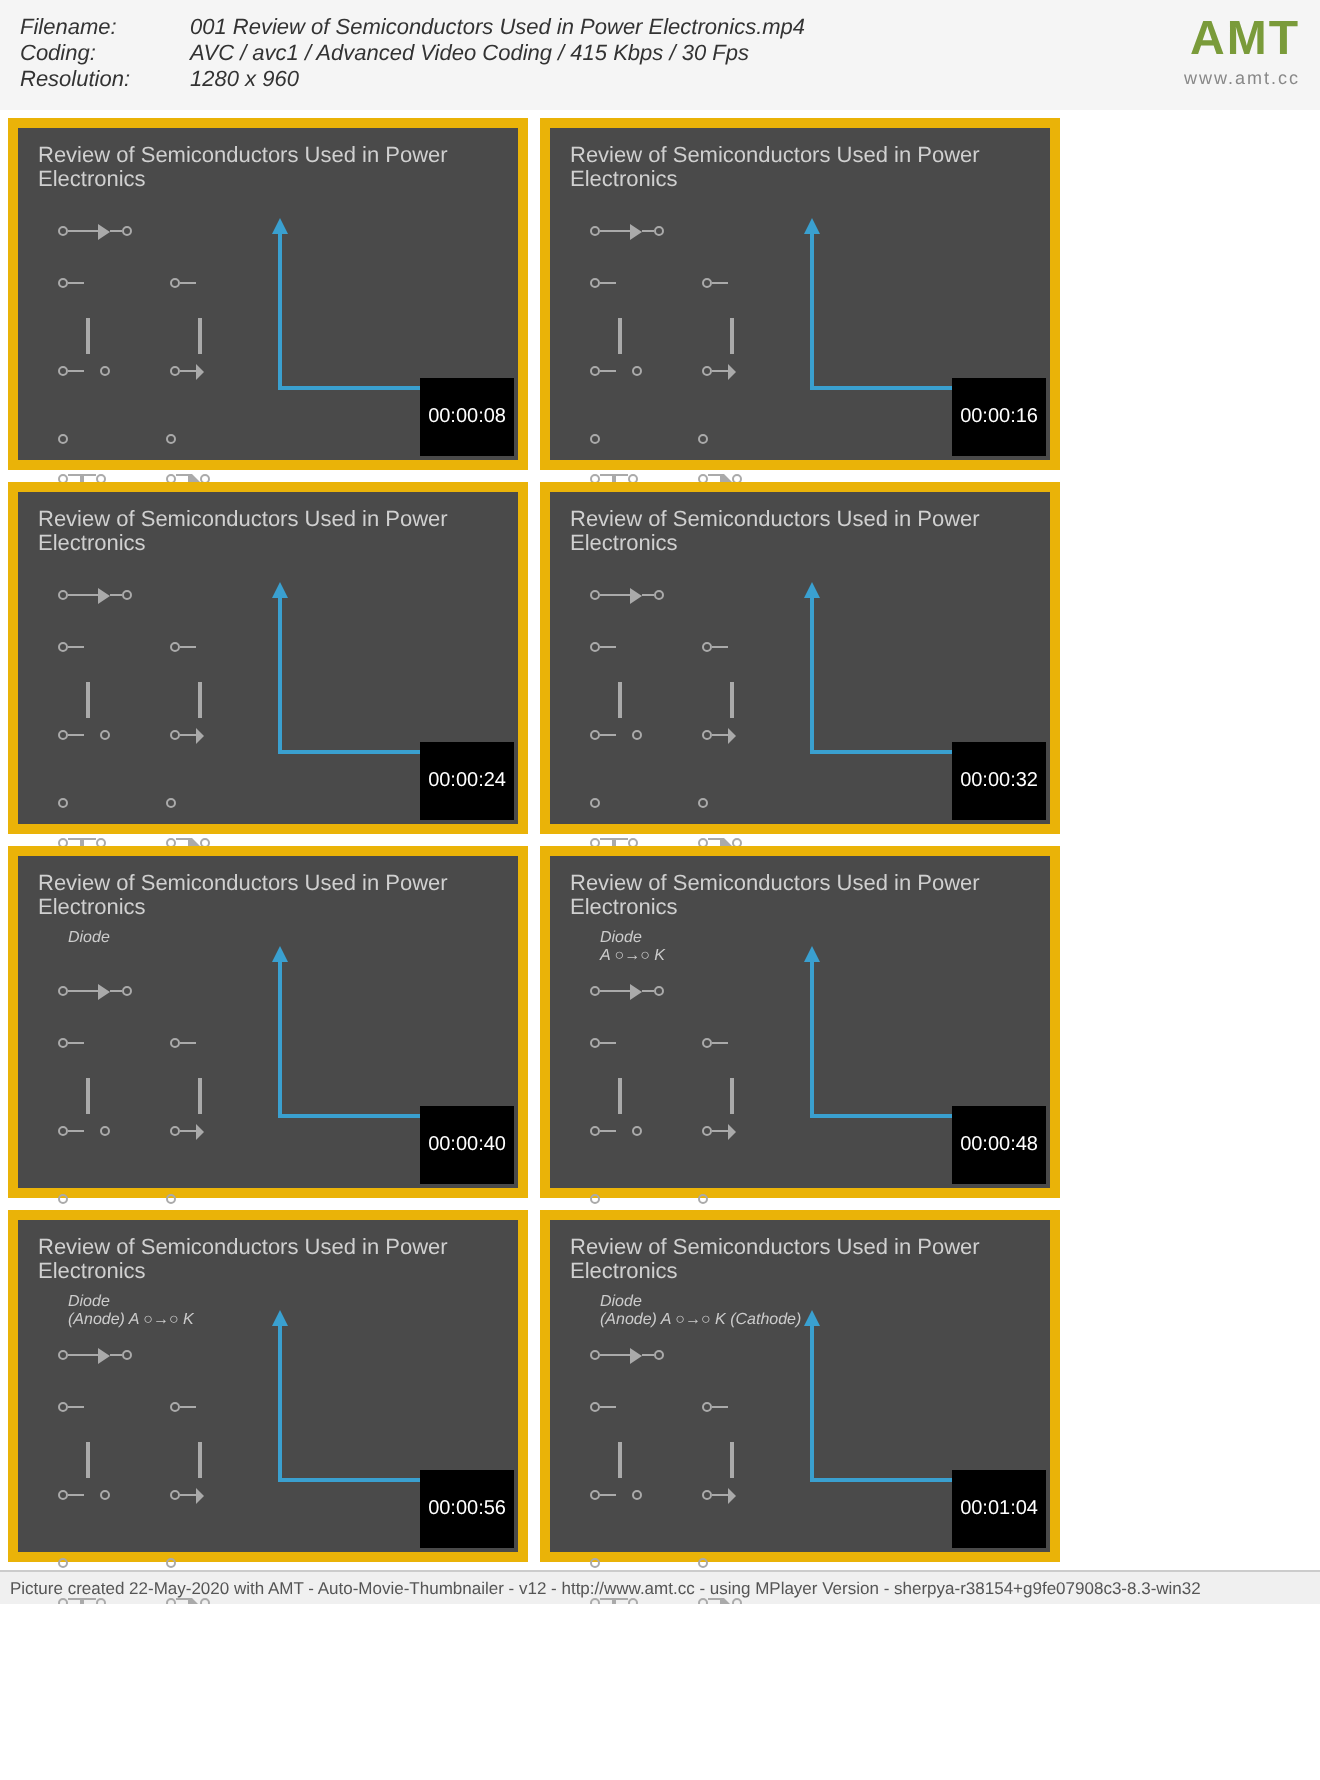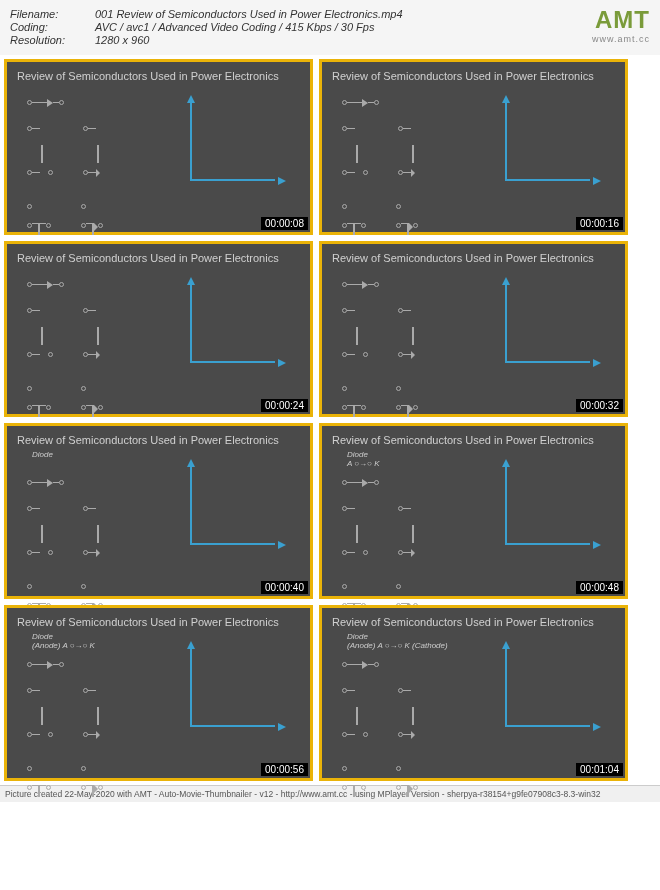--- a/index.html
+++ b/index.html
@@ -5,34 +5,34 @@
 * { margin: 0; padding: 0; box-sizing: border-box; }
 body { font-family: Arial, sans-serif; width: 660px; background: #fff; }
 .header { background: #f5f5f5; padding: 8px 10px; position: relative; font-size: 11px; }
 .header-row { display: flex; margin-bottom: 1px; font-style: italic; }
 .header-label { width: 85px; color: #333; }
 .header-value { color: #333; }
 .logo { position: absolute; right: 10px; top: 6px; text-align: right; }
 .logo-text { font-size: 24px; font-weight: bold; color: #7a9b3a; letter-spacing: 1px; }
 .logo-url { font-size: 9px; color: #888; letter-spacing: 1px; }
 .grid { display: flex; flex-wrap: wrap; padding: 4px; gap: 6px; }
-.thumb { width: 309px; height: 176px; background: #4a4a4a; position: relative; border: 3px solid #eab308; }
+.thumb { width: 260px; height: 176px; background: #4a4a4a; position: relative; border: 5px solid #eab308; }
 .thumb-title { color: #d0d0d0; font-size: 11px; padding: 8px 10px 4px; font-weight: normal; }
 .thumb-content { position: relative; height: 130px; }
 .circuit-symbols { position: absolute; left: 20px; top: 5px; }
 .symbol-row { margin-bottom: 8px; }
 .node { display: inline-block; width: 5px; height: 5px; border: 1px solid #aaa; border-radius: 50%; background: transparent; vertical-align: middle; }
 .line-h { display: inline-block; width: 15px; height: 1px; background: #aaa; vertical-align: middle; }
 .triangle { display: inline-block; width: 0; height: 0; border-left: 6px solid #aaa; border-top: 4px solid transparent; border-bottom: 4px solid transparent; vertical-align: middle; }
 .axes { position: absolute; right: 30px; top: 15px; width: 90px; height: 90px; }
 .y-axis { position: absolute; left: 0; top: 0; width: 2px; height: 80px; background: #3aa0d0; }
 .x-axis { position: absolute; left: 0; bottom: 10px; width: 85px; height: 2px; background: #3aa0d0; }
 .arrow-up { position: absolute; left: -3px; top: -6px; width: 0; height: 0; border-bottom: 8px solid #3aa0d0; border-left: 4px solid transparent; border-right: 4px solid transparent; }
 .arrow-right { position: absolute; right: -6px; bottom: 6px; width: 0; height: 0; border-left: 8px solid #3aa0d0; border-top: 4px solid transparent; border-bottom: 4px solid transparent; }
-.timestamp { position: absolute; bottom: 2px; right: 2px; background: #000; color: #fff; font-size: 10px; padding: 1px 4px; }
+.timestamp { position: absolute; bottom: 2px; right: 2px; background: #000; color: #fff; font-size: 10px; padding: 14px 4px; }
 .annotation { position: absolute; color: #ccc; font-size: 8px; font-style: italic; }
 .footer { font-size: 8.5px; color: #555; padding: 3px 5px; background: #f0f0f0; border-top: 1px solid #ccc; }
 </style>
 </head>
 <body>
 
 <div class="header">
   <div class="header-row">
       <span class="header-label">Filename:</span>
       <span class="header-value">001 Review of Semiconductors Used in Power Electronics.mp4</span>

